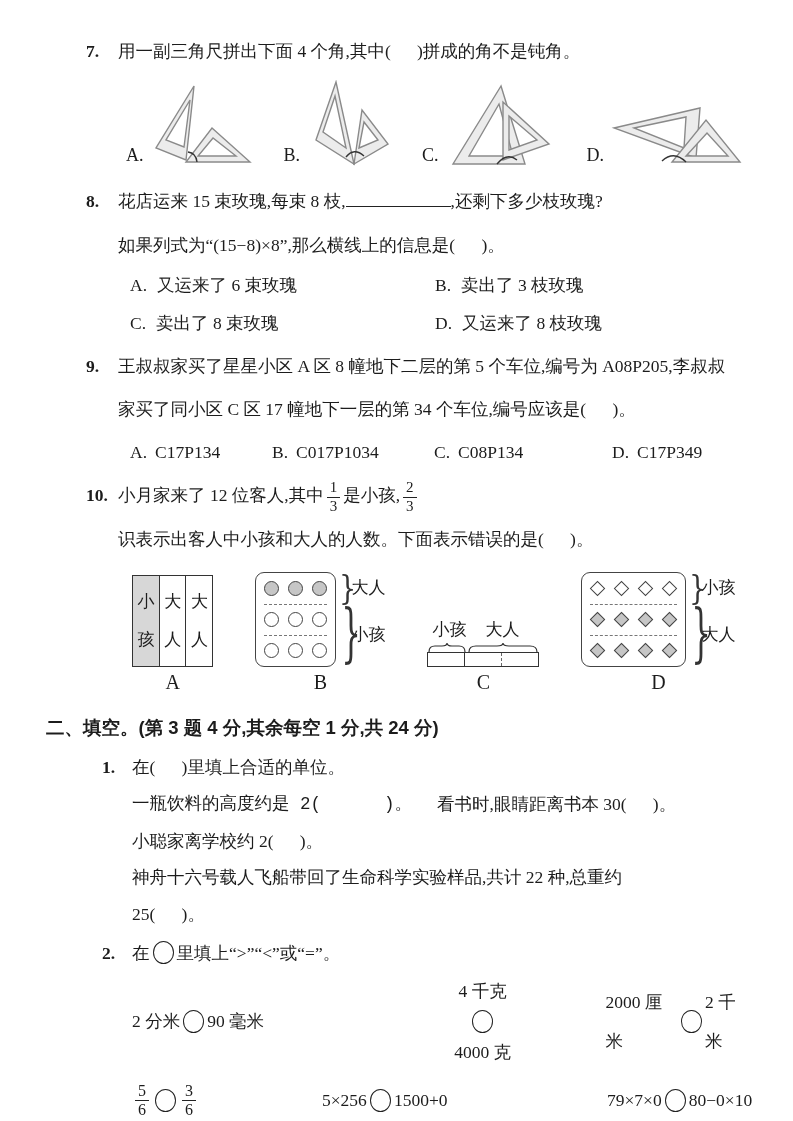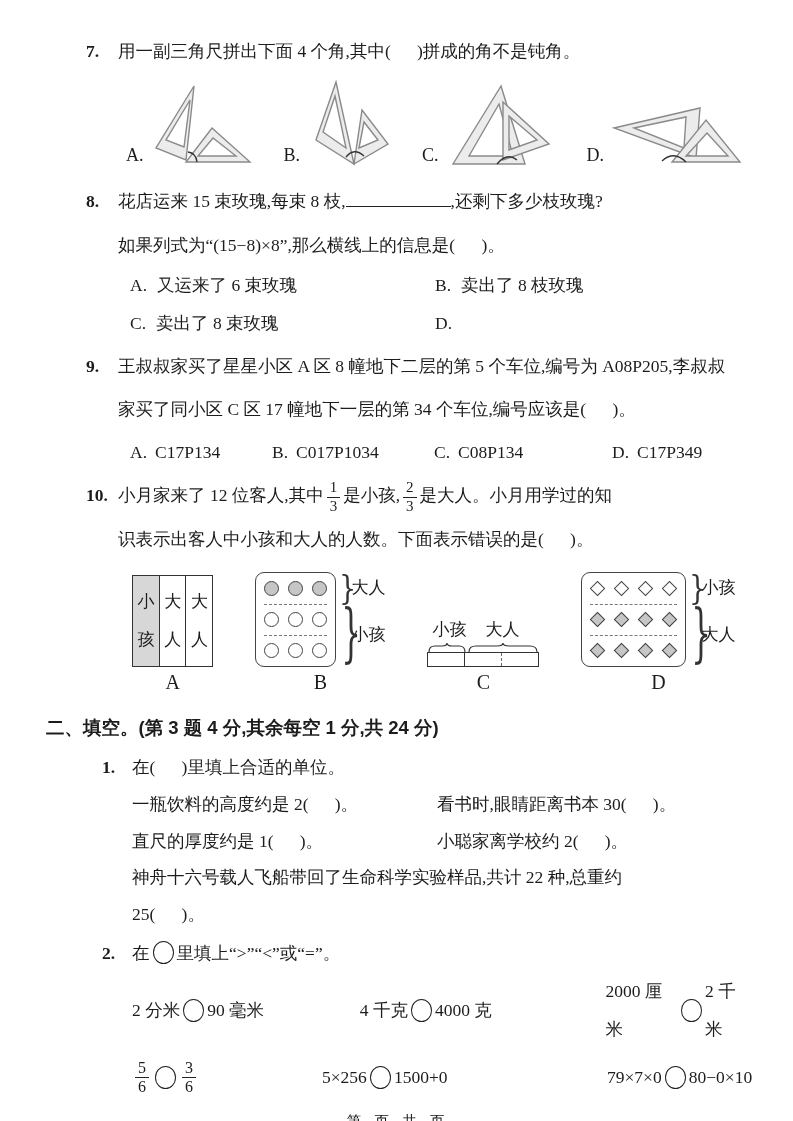--- a/index.html
+++ b/index.html
@@ -85,27 +85,27 @@
   .segc.s1 { width:37px; border-right:1.3px solid #333; }
   .segc.s2 { width:37px; border-right:1.3px dashed #666; }
   .segc.s3 { flex:1; }
 
   
   .sec-title { font-family:"Liberation Sans", sans-serif; font-weight:bold;
                font-size:18.5px; margin:12px 0 6px -40px; line-height:1.7; }
   .s2 .q-num { line-height:2.1; padding-left:16px; min-width:46px; }
   .s2 .q-line { line-height:2.1; }
   .cols { display:flex; line-height:2.1; }
-  .cols .col-a { width:305px; }
+  .cols .col-a { width:305px;font-family:Liberation Mono, monospace; }
   .circle-inline { display:inline-block; width:21px; height:23px;
                    border:1.4px solid #222; border-radius:50%;
                    vertical-align:-5px; margin:0 3px; background:#fff; }
   .cmp-row { display:flex; line-height:2.2; align-items:center; }
   .cmp-row .item { display:flex; align-items:center; }
-  .cmp-row .g1 { width:232px; } .cmp-row .g2 { width:250px; }
+  .cmp-row .g1 { width:232px; } .cmp-row .g2 { width:250px;flex-direction:column; }
   .cmp-row2 { display:flex; align-items:center; margin-top:10px; line-height:1.4; }
   .cmp-row2 .item { display:flex; align-items:center; }
   .cmp-row2 .f { width:190px; }
   .cmp-row2 .e1 { width:285px; }
   .cmp-row2 .frac { font-size:16px; }
 
   footer { text-align:center; padding:14px 0 18px 0; font-size:14.5px;
            letter-spacing:2px; color:#111; }
 </style>
 </head>
@@ -162,30 +162,31 @@
       </div>
       <div class="q-line">如果列式为“(15−8)×8”,那么横线上的信息是(&nbsp;&nbsp;&nbsp;&nbsp;&nbsp;&nbsp;)。</div>
       <div class="opt-grid">
         <div class="row">
           <div class="cell">
             <span>A.</span>
             <span>又运来了 6 束玫瑰</span>
           </div>
           <div class="cell">
             <span>B.</span>
-            <span>卖出了 8 枝玫瑰</span>
+            <span>卖出了 3 枝玫瑰</span>
           </div>
         </div>
         <div class="row">
           <div class="cell">
             <span>C.</span>
             <span>卖出了 8 束玫瑰</span>
           </div>
           <div class="cell">
             <span>D.</span>
+            <span>又运来了 8 枝玫瑰</span>
           </div>
         </div>
       </div>
     </div>
   </section>
 
   <section class="q">
     <span class="q-num">9.</span>
     <div class="q-body">
       <div class="q-line">王叔叔家买了星星小区 A 区 8 幢地下二层的第 5 个车位,编号为 A08P205,李叔叔家买了同小区 C 区 17 幢地下一层的第 34 个车位,编号应该是(&nbsp;&nbsp;&nbsp;&nbsp;&nbsp;&nbsp;)。</div>
@@ -213,21 +214,21 @@
   <section class="q">
     <span class="q-num">10.</span>
     <div class="q-body">
       <div class="q-line">
         <span>小月家来了 12 位客人,其中</span><span class="frac">
             <span class="num">1</span>
             <span class="den">3</span>
           </span><span>是小孩,</span><span class="frac">
             <span class="num">2</span>
             <span class="den">3</span>
-          </span><span>是大人。小月用学过的知</span>
+          </span>
       </div>
       <div class="q-line">识表示出客人中小孩和大人的人数。下面表示错误的是(&nbsp;&nbsp;&nbsp;&nbsp;&nbsp;&nbsp;)。</div>
 
       <div class="diagrams">
 
         <div class="diag-item">
           <div class="diagA">
             <div class="cellA shaded">
               <span>小</span>
               <span>孩</span>
@@ -344,21 +345,20 @@
 
   <section class="q s2">
     <span class="q-num">1.</span>
     <div class="q-body">
       <div class="q-line">在(&nbsp;&nbsp;&nbsp;&nbsp;&nbsp;&nbsp;)里填上合适的单位。</div>
       <div class="cols">
         <span class="col-a">一瓶饮料的高度约是 2(&nbsp;&nbsp;&nbsp;&nbsp;&nbsp;&nbsp;)。</span>
         <span>看书时,眼睛距离书本 30(&nbsp;&nbsp;&nbsp;&nbsp;&nbsp;&nbsp;)。</span>
       </div>
       <div class="cols">
-        <span class="col-a">直尺的厚度约是 1(&nbsp;&nbsp;&nbsp;&nbsp;&nbsp;&nbsp;)。</span>
         <span>小聪家离学校约 2(&nbsp;&nbsp;&nbsp;&nbsp;&nbsp;&nbsp;)。</span>
       </div>
       <div class="q-line">神舟十六号载人飞船带回了生命科学实验样品,共计 22 种,总重约</div>
       <div class="q-line">25(&nbsp;&nbsp;&nbsp;&nbsp;&nbsp;&nbsp;)。</div>
     </div>
   </section>
 
   <section class="q s2">
     <span class="q-num">2.</span>
     <div class="q-body">

